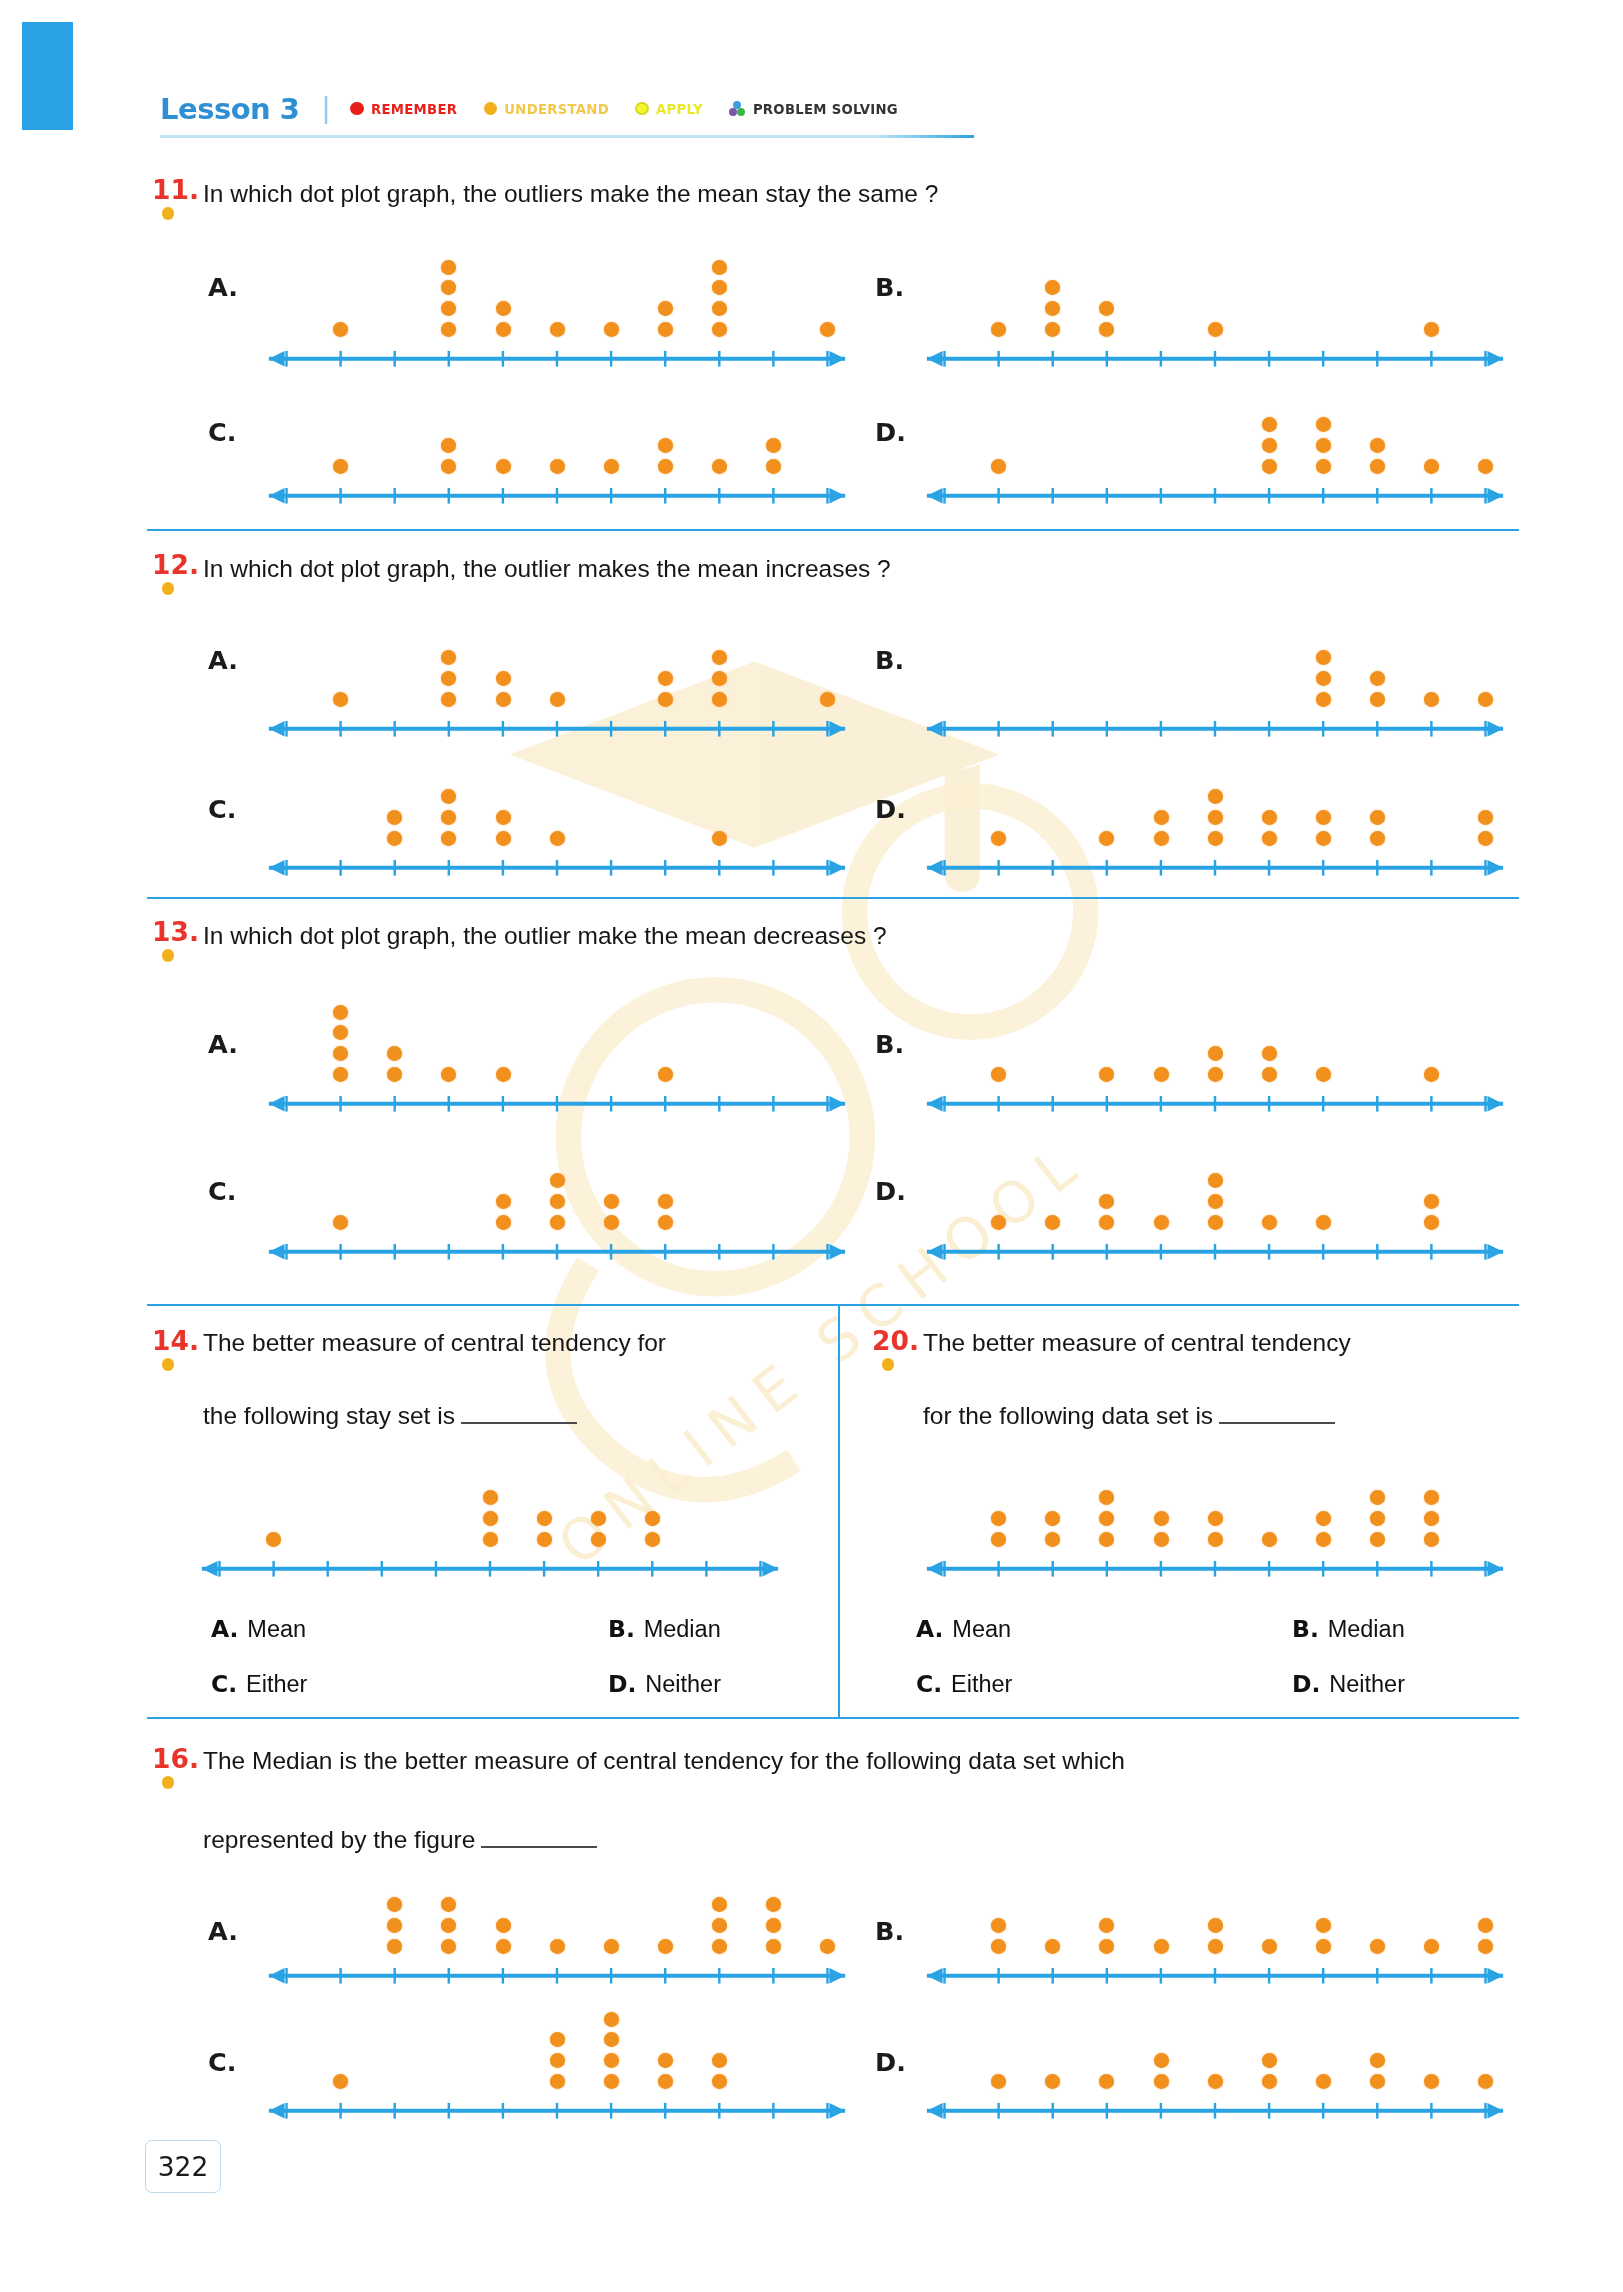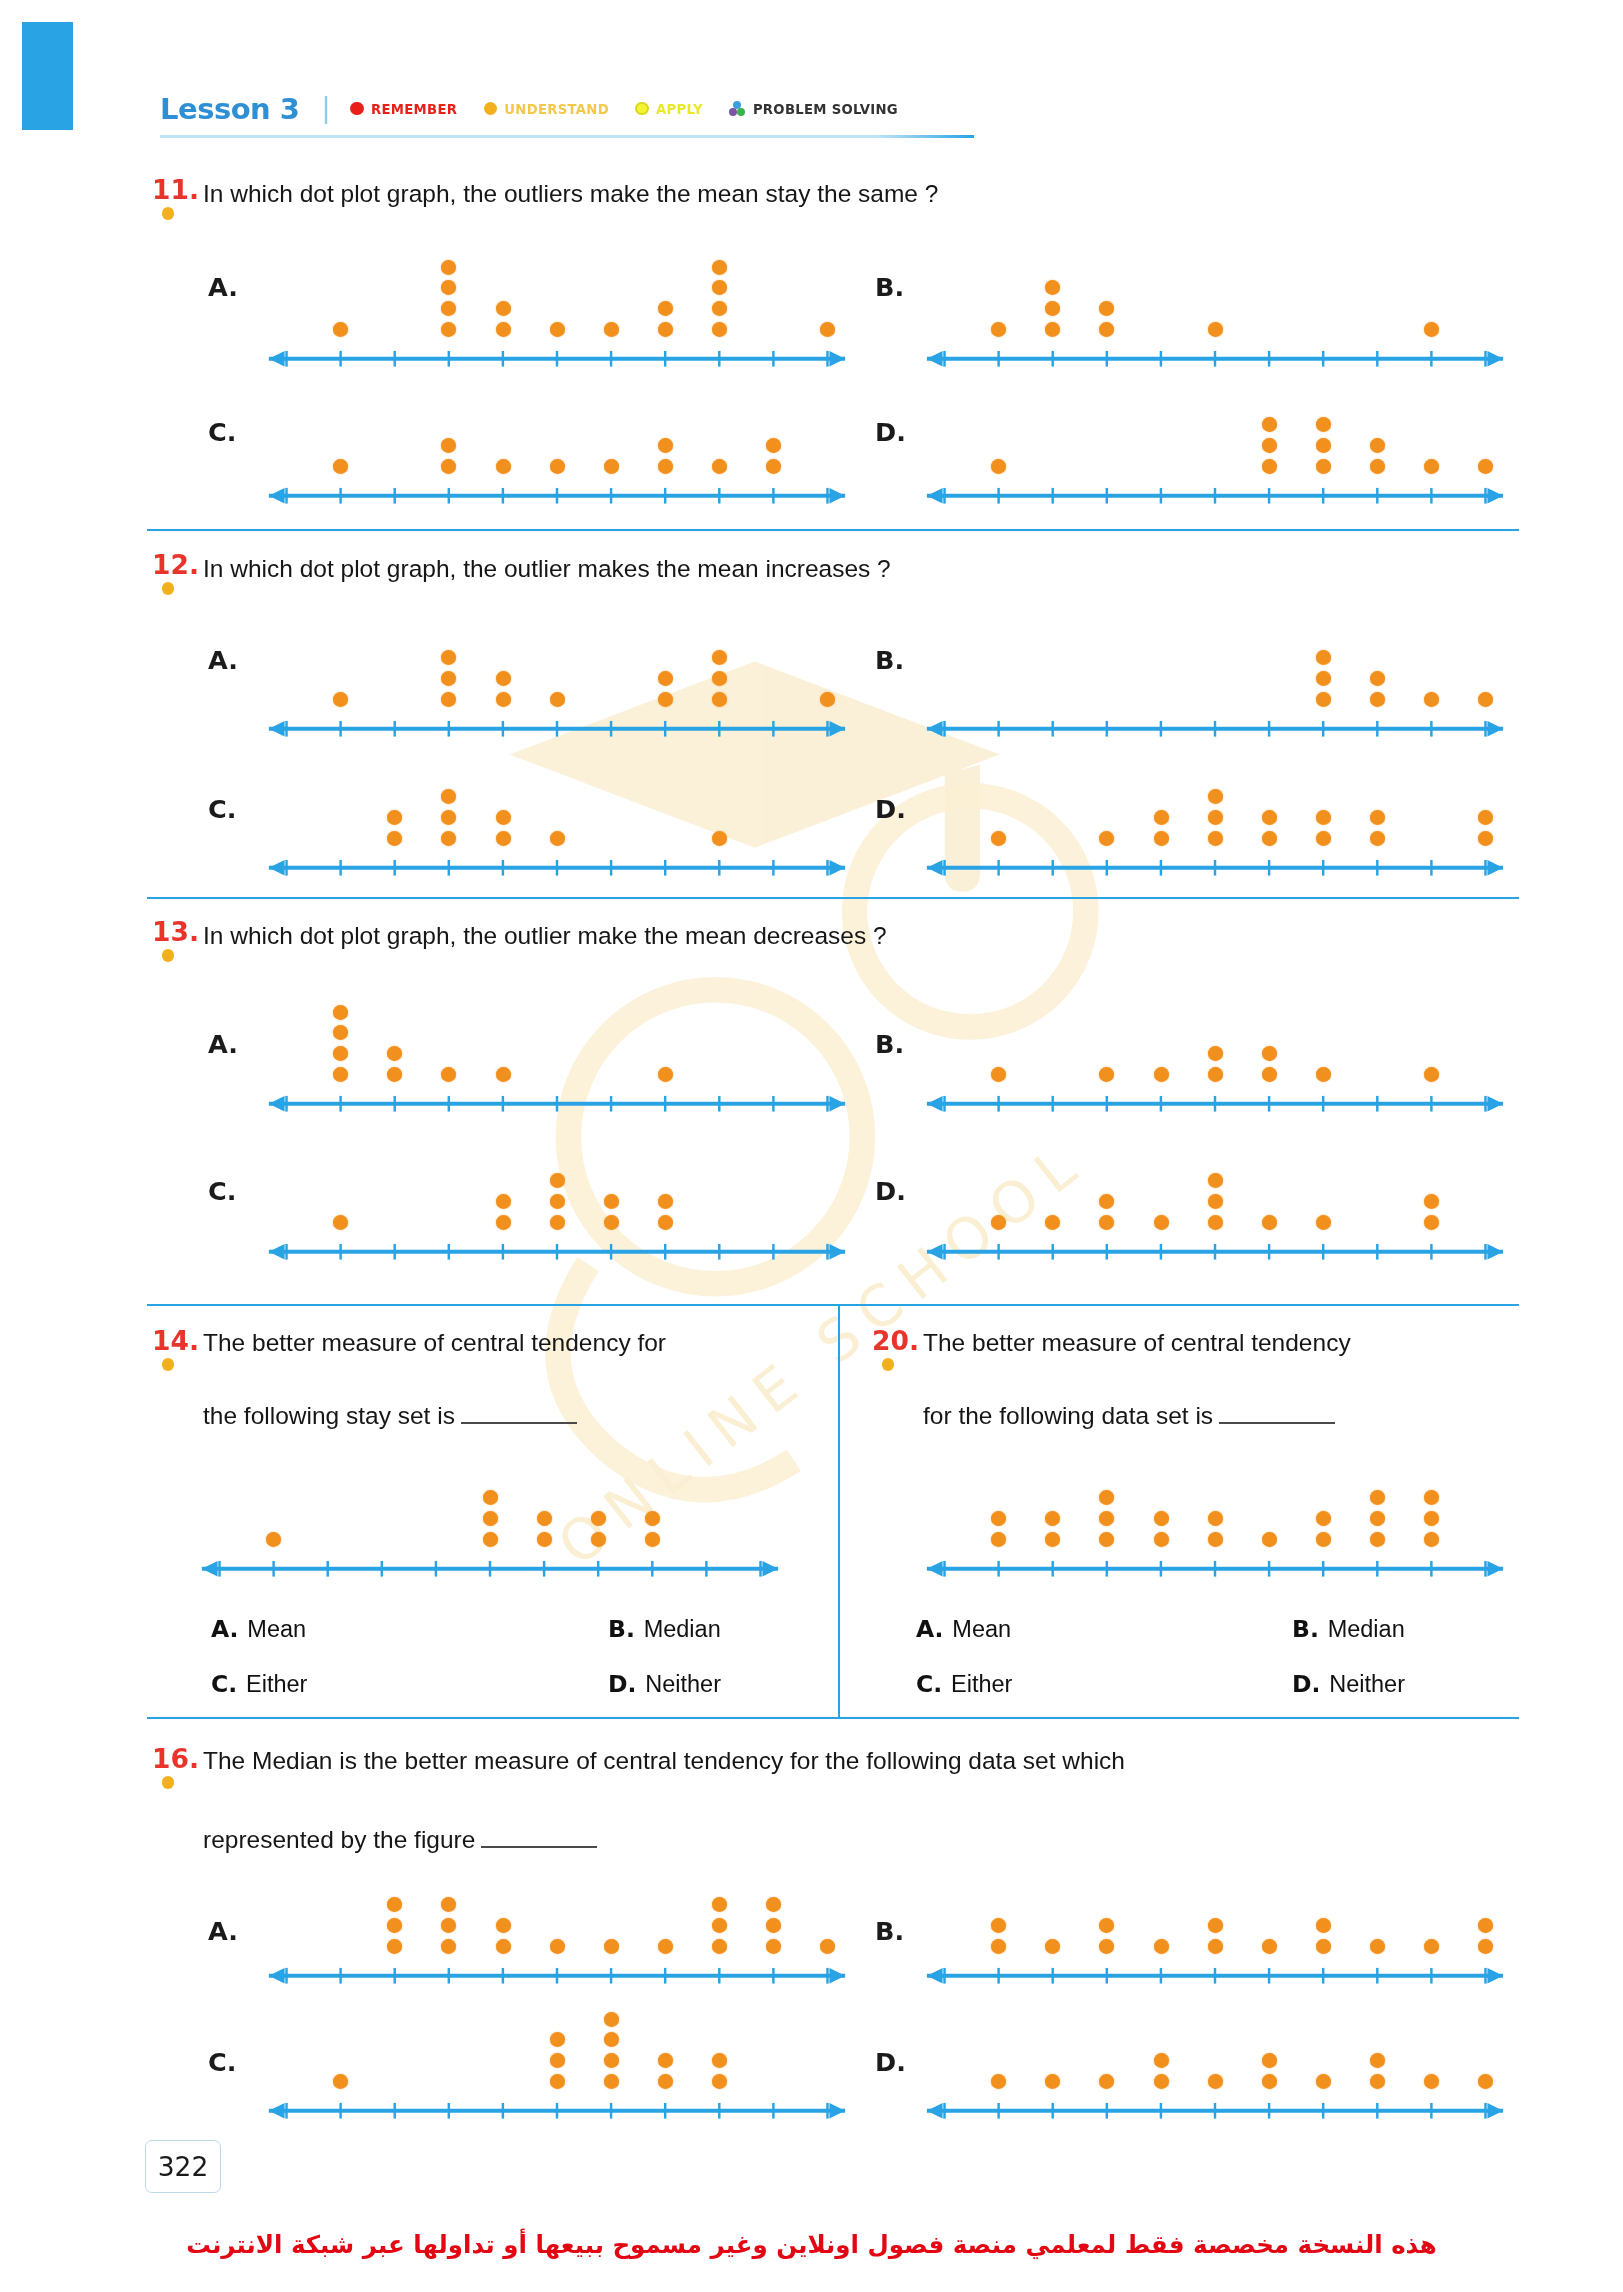--- a/index.html
+++ b/index.html
@@ -793,16 +793,15 @@
       <div class="dot" style="left: 341px; bottom: 31px;"></div>
       <div class="dot" style="left: 341px; bottom: 52px;"></div>
       <div class="dot" style="left: 395px; bottom: 31px;"></div>
       <div class="dot" style="left: 449px; bottom: 31px;"></div>
       <div class="dot" style="left: 449px; bottom: 52px;"></div>
       <div class="dot" style="left: 503px; bottom: 31px;"></div>
       <div class="dot" style="left: 557px; bottom: 31px;"></div>
     </div>
 
   <div class="page-box">322</div>
-  <div class="footer-note">هذه النسخة مخصصة فقط لمعلمي منصة فصول اونلاين وغير مسموح ببيعها أو تداولها عبر شبكة الانترنت</div>
 
 </div>
 
 
 </body></html>

